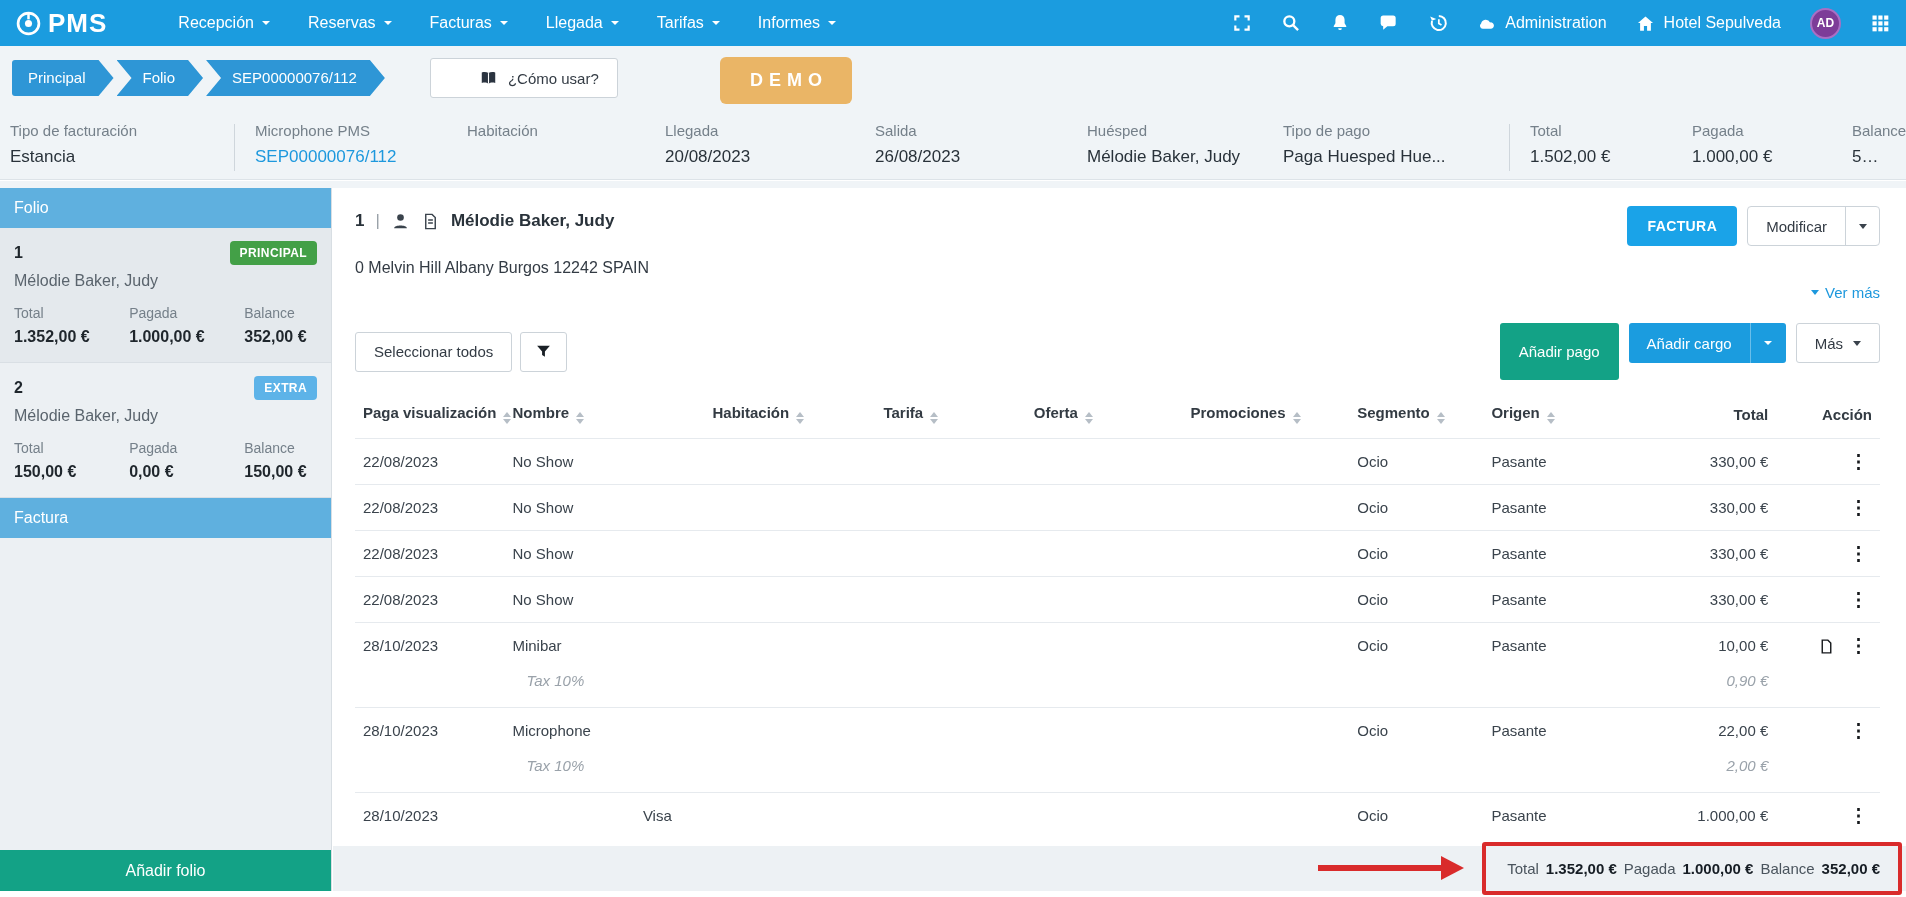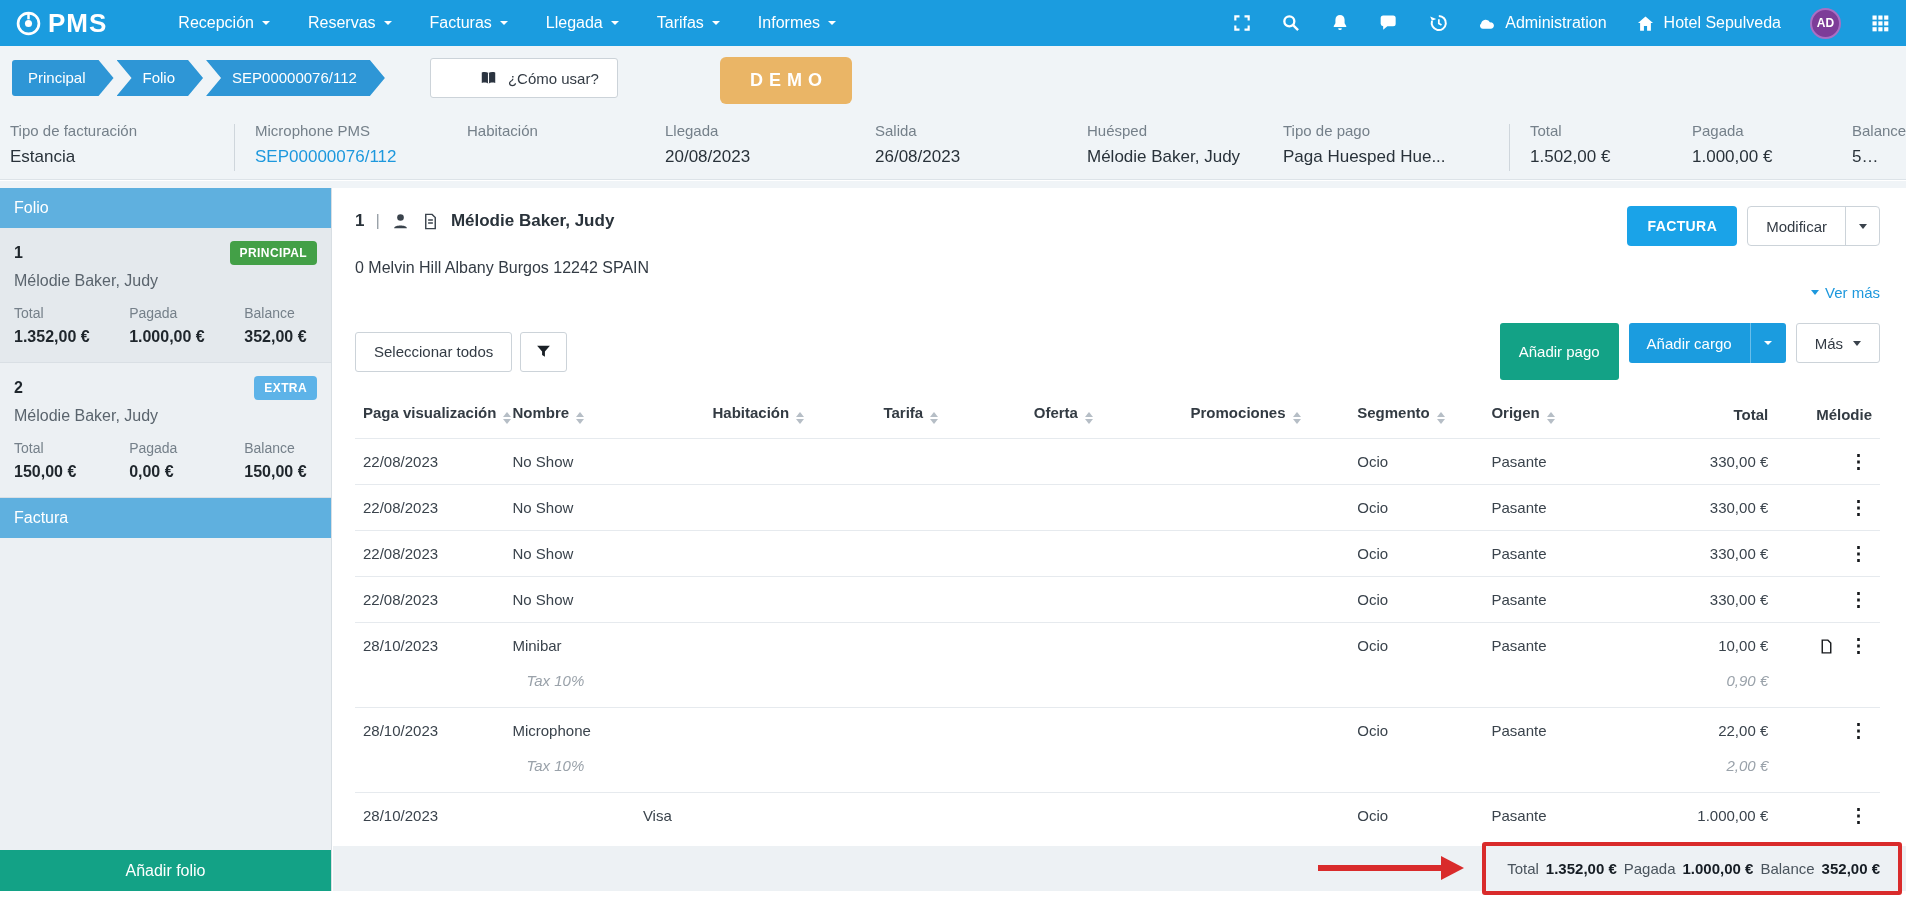--- a/index.html
+++ b/index.html
@@ -458,21 +458,21 @@
             </span></th>
           <th style="text-align: left;"><span>Segmento</span><span class="sort-icon">
               <i class="s-up"></i>
               <i class="s-down"></i>
             </span></th>
           <th style="text-align: left;"><span>Origen</span><span class="sort-icon">
               <i class="s-up"></i>
               <i class="s-down"></i>
             </span></th>
           <th style="text-align: right;"><span>Total</span></th>
-          <th style="text-align: right;"><span>Mélodie</span></th>
+          <th style="text-align: right;"><span>Acción</span></th>
         </tr>
       </thead>
     <tbody>
         <tr class="main-row">
           <td style="text-align: left;">22/08/2023</td>
           <td style="text-align: left;">No Show</td>
           <td style="text-align: center;"></td>
           <td style="text-align: center;"></td>
           <td style="text-align: center;"></td>
           <td style="text-align: center;"></td>

